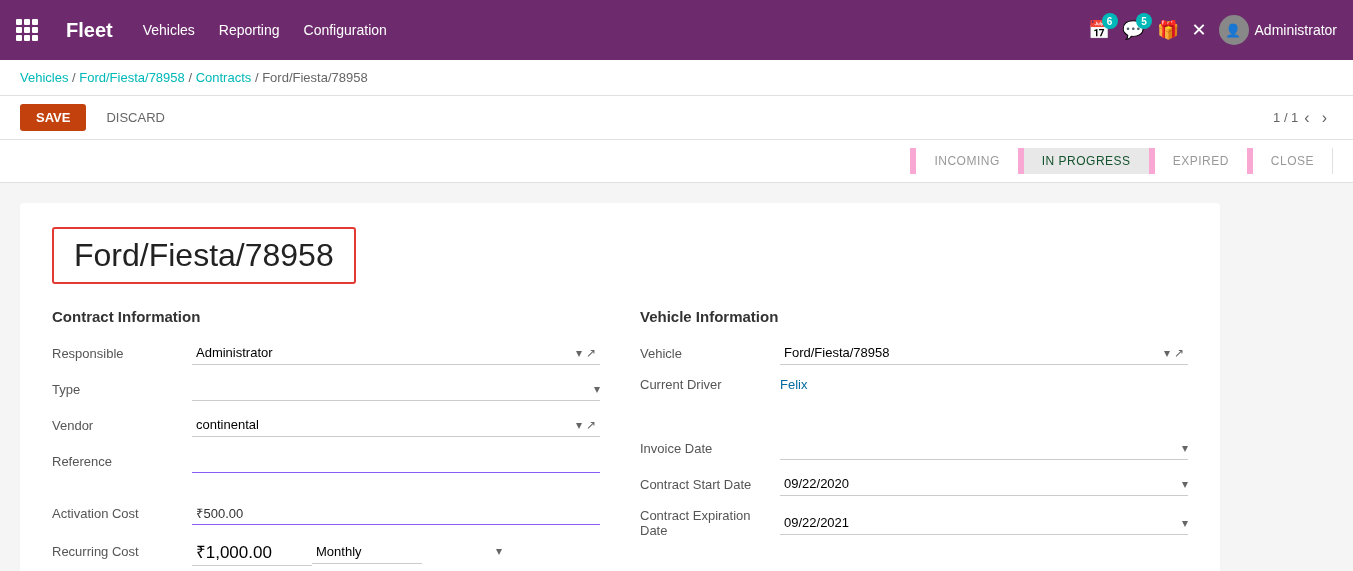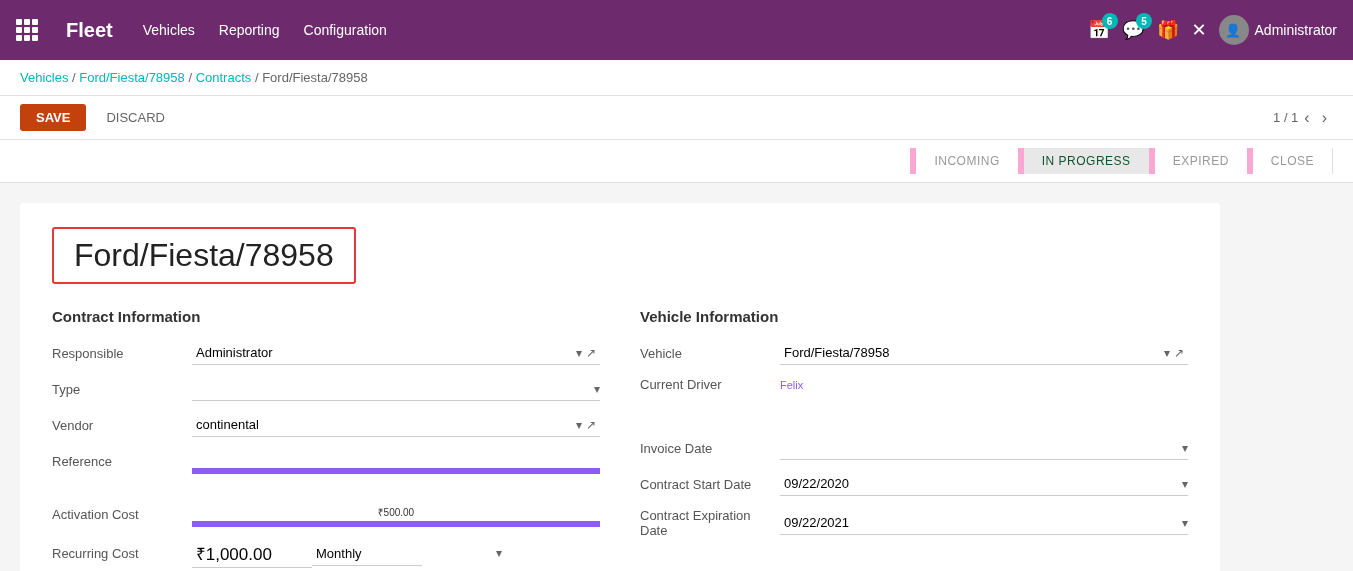--- a/index.html
+++ b/index.html
@@ -166,32 +166,31 @@
       margin-bottom: 12px;
     }
     .form-label {
       width: 140px;
       font-size: 13px;
       color: #555;
       flex-shrink: 0;
     }
     .form-value {
       flex: 1;
-      font-size: 10px;
-      border: none;
-      border-bottom: 6px solid #8b5cf6;
+      font-size: 13px;
+      border: none;
+      border-bottom: 1px solid #8b5cf6;
       padding: 4px 4px;
       background: none;
       color: #333;
       outline: none;
-      text-align: center;
     }
     .form-value-link {
-      color: #8b5cf6;
-      font-size: 11px;
+      color: #0369a1;
+      font-size: 13px;
       cursor: pointer;
       text-decoration: none;
     }
     .field-with-icon {
       display: flex;
       align-items: center;
       flex: 1;
       border-bottom: 1px solid #ccc;
     }
     .field-with-icon input {

